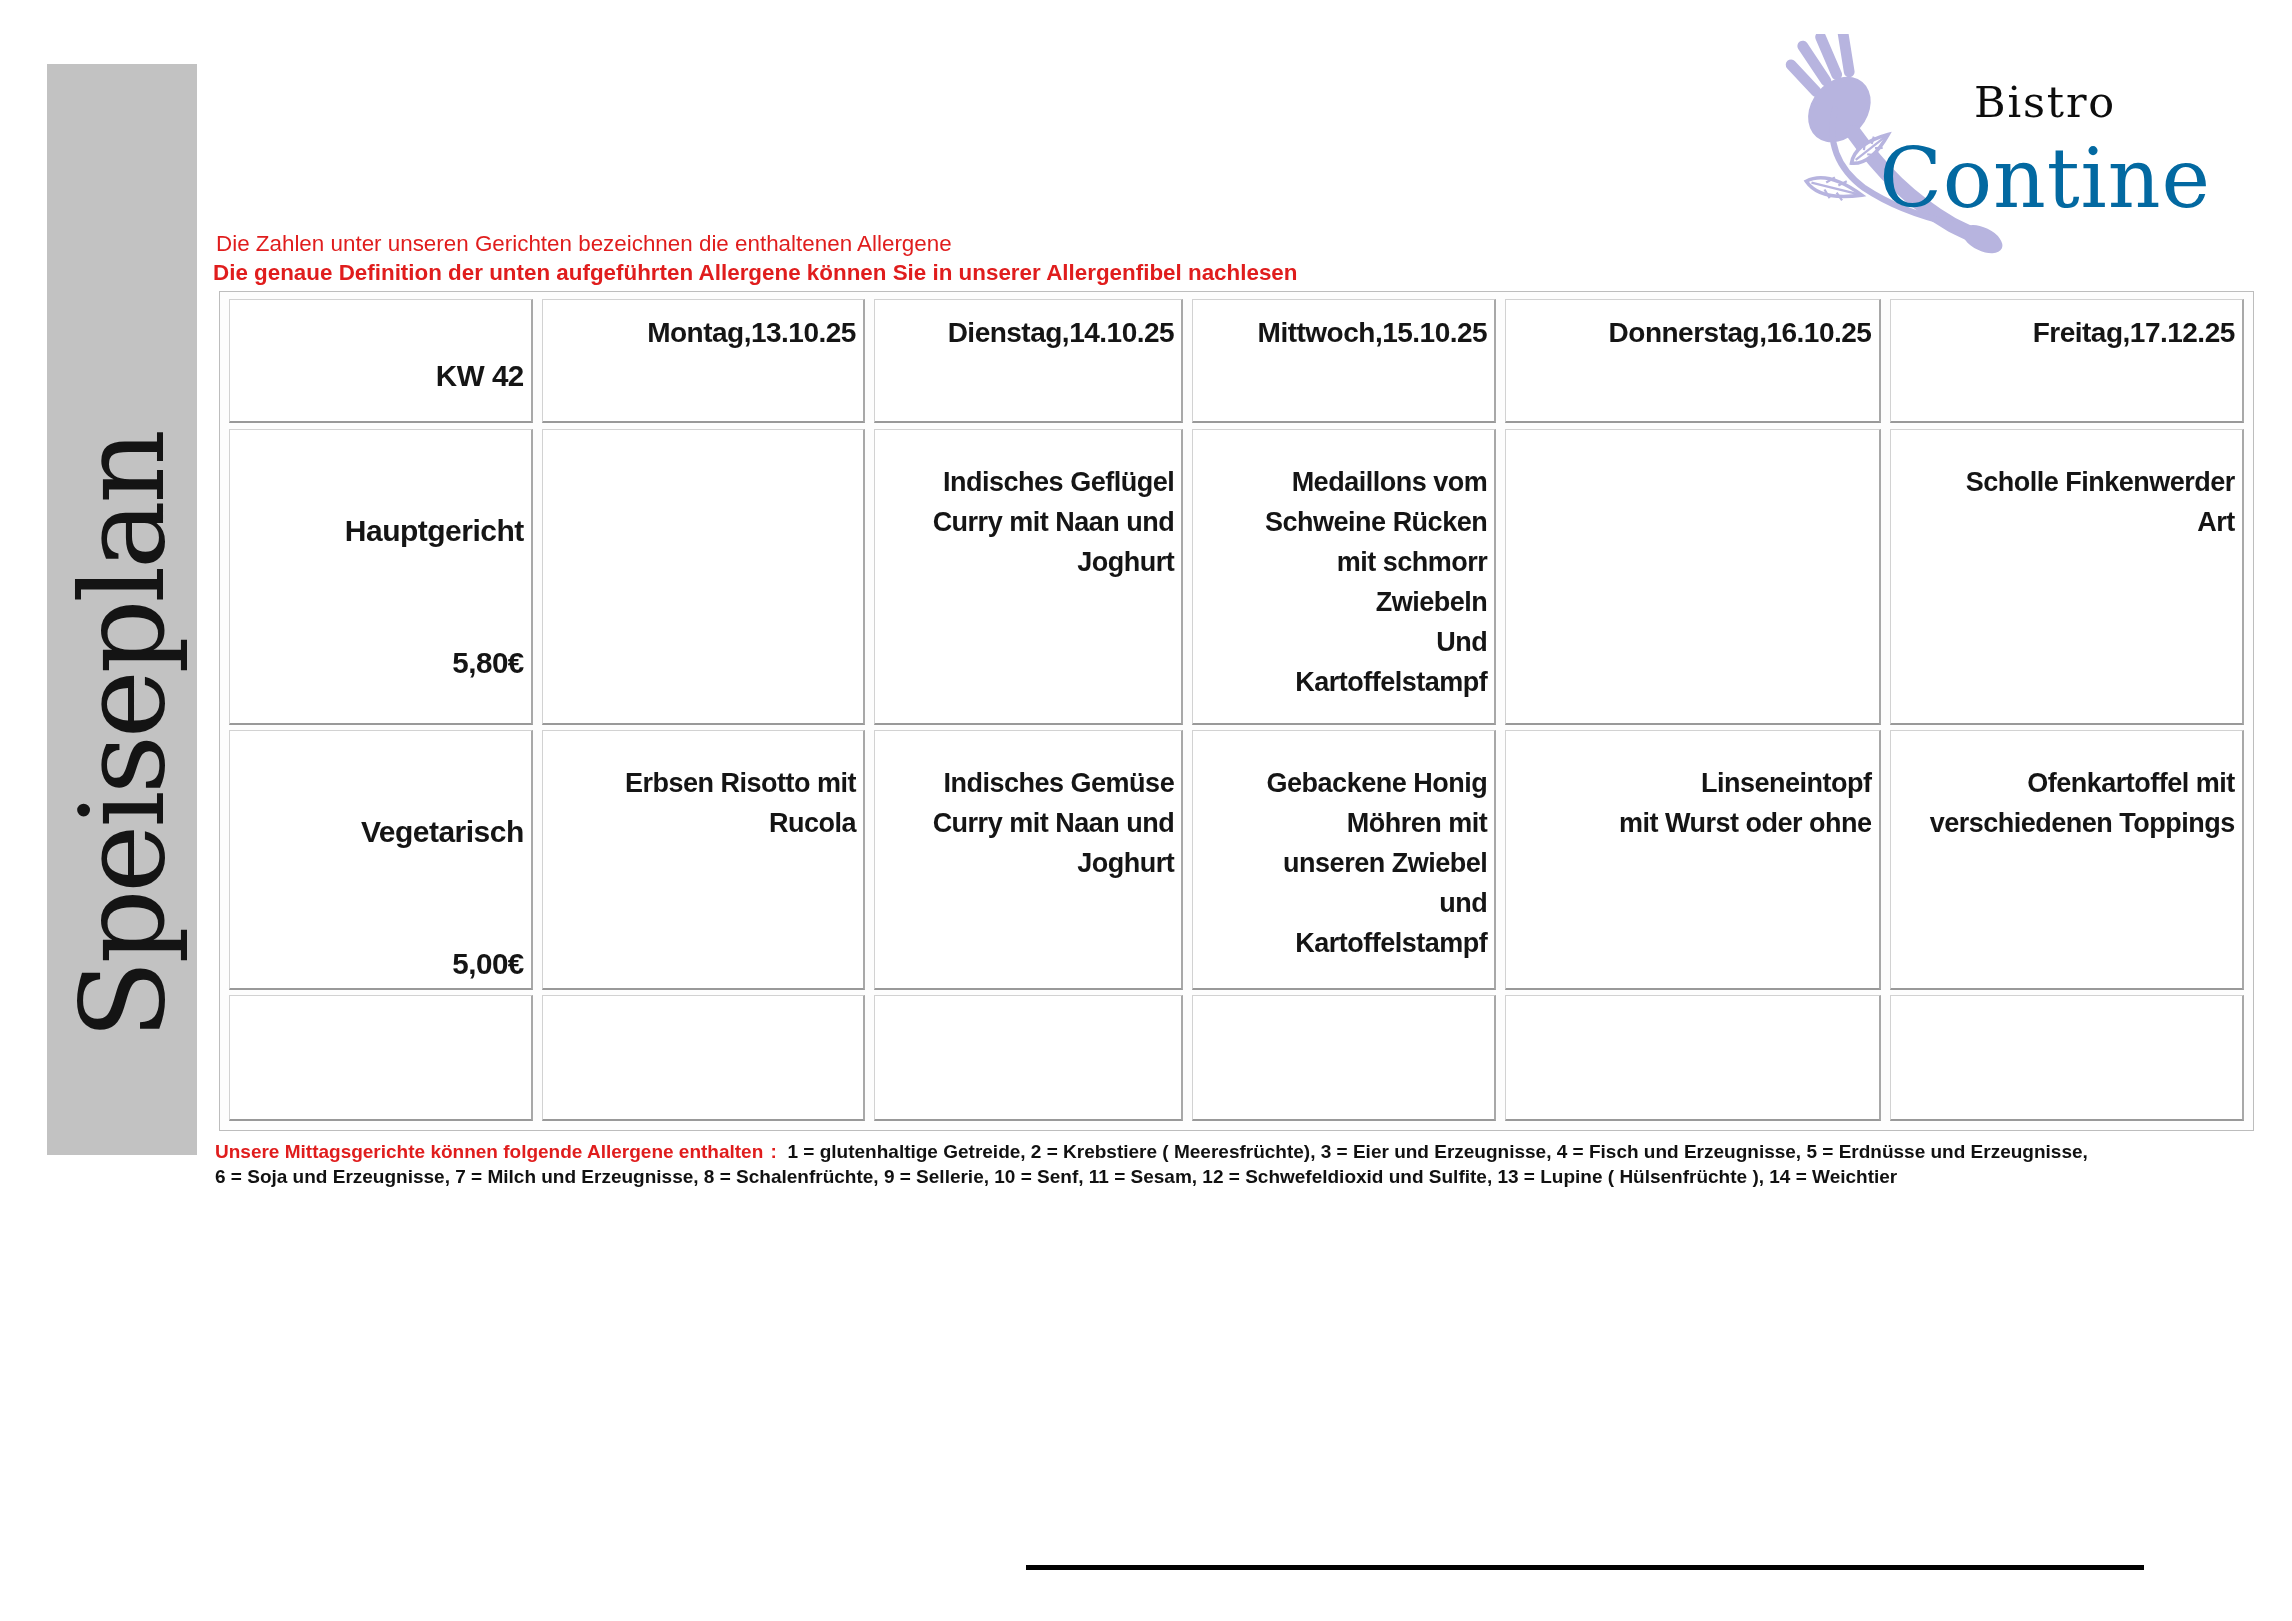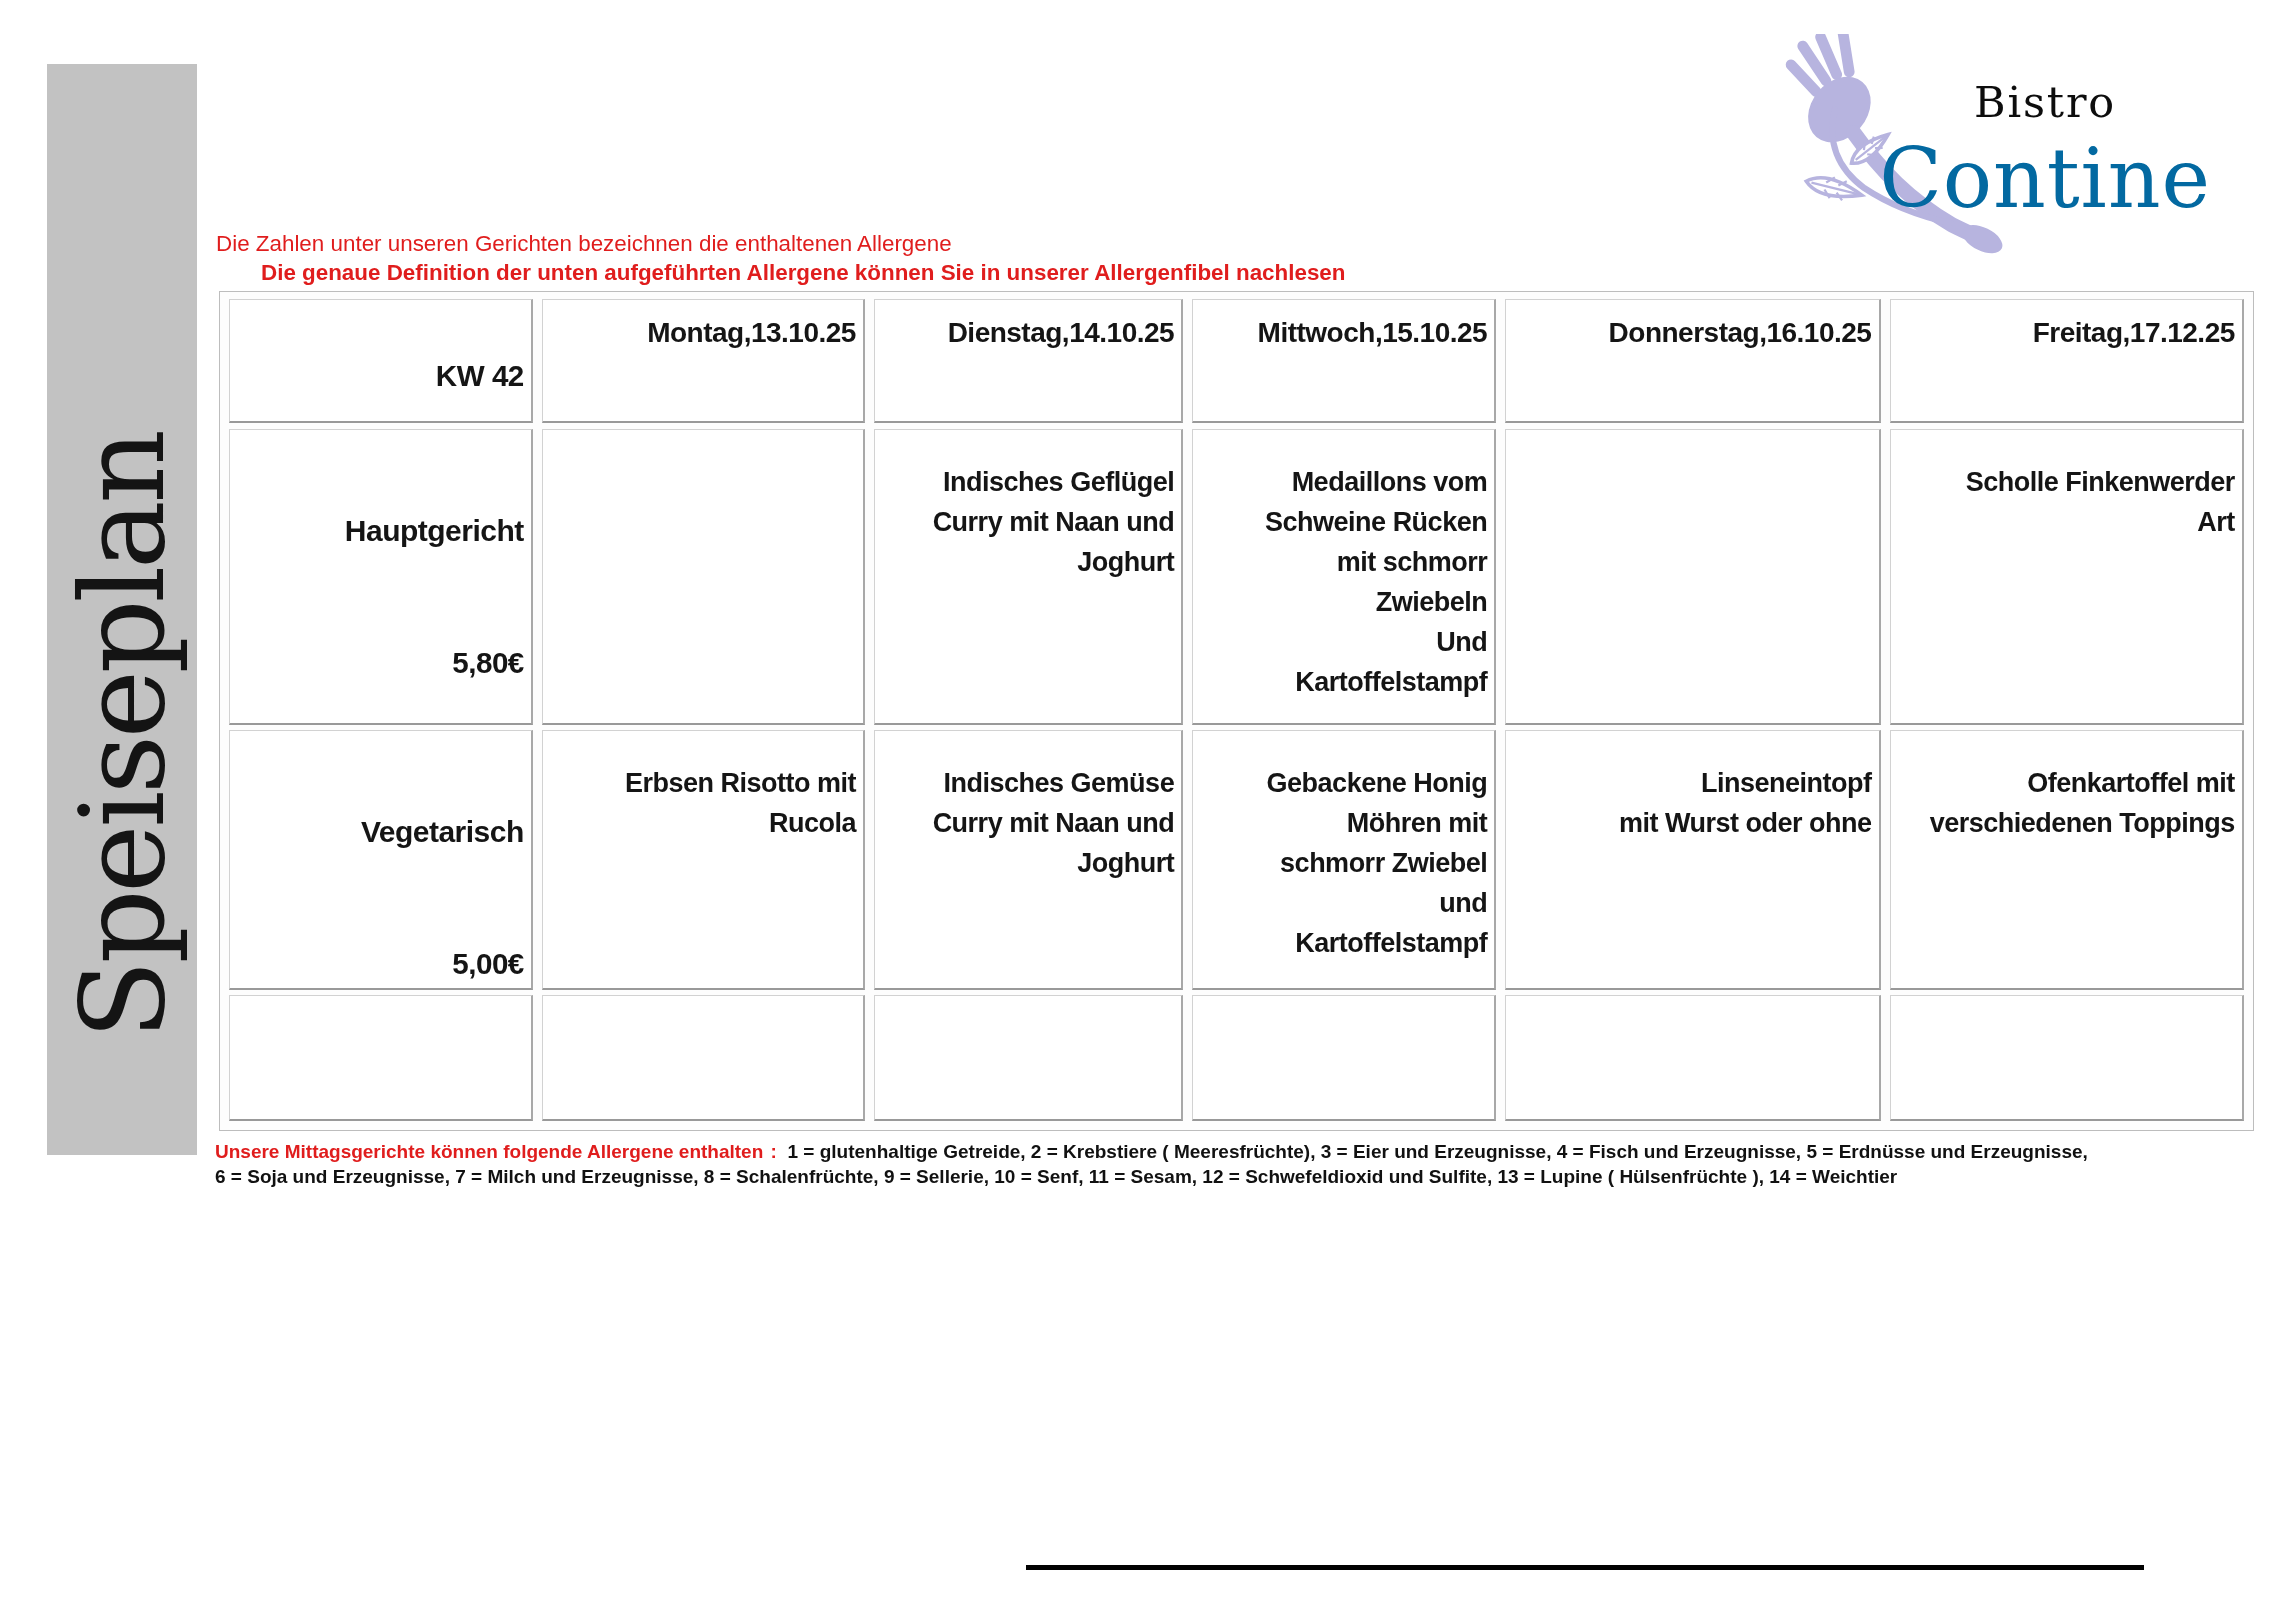--- a/index.html
+++ b/index.html
@@ -38,21 +38,21 @@
     font-size:82px; color:#0369a1; letter-spacing:0.9px;
   }
 
   
   .intro-1 {
     position:absolute; left:216px; top:231px;
     font-size:22.4px; color:#e01d1d;
   }
   .intro-2 {
     position:absolute; left:213px; top:260px;
-    font-size:22.4px; font-weight:bold; color:#e01d1d;margin-left:48px;
+    font-size:22.4px; font-weight:bold; color:#e01d1d;
   }
 
   
   .menu-table {
     position:absolute; left:219px; top:291px;
     width:2035px; height:840px;
     border:1.8px solid #bdbdbd;
     background:#fdfdfd;
     padding:7.2px 9px 9px 9px;
     display:grid;
@@ -161,21 +161,21 @@
     <div>Vegetarisch</div>
     <div class="price">5,00€</div>
   </div>
   <div class="cell dish-cell">Erbsen Risotto mit
 Rucola</div>
   <div class="cell dish-cell">Indisches Gemüse
 Curry mit Naan und
 Joghurt</div>
   <div class="cell dish-cell">Gebackene Honig
 Möhren mit
-schmorr Zwiebel
+unseren Zwiebel
 und
 Kartoffelstampf</div>
   <div class="cell dish-cell">Linseneintopf
 mit Wurst oder ohne</div>
   <div class="cell dish-cell">Ofenkartoffel mit
 verschiedenen Toppings</div>
 
   <div class="cell cat-cell"></div>
   <div class="cell dish-cell"></div>
   <div class="cell dish-cell"></div>

